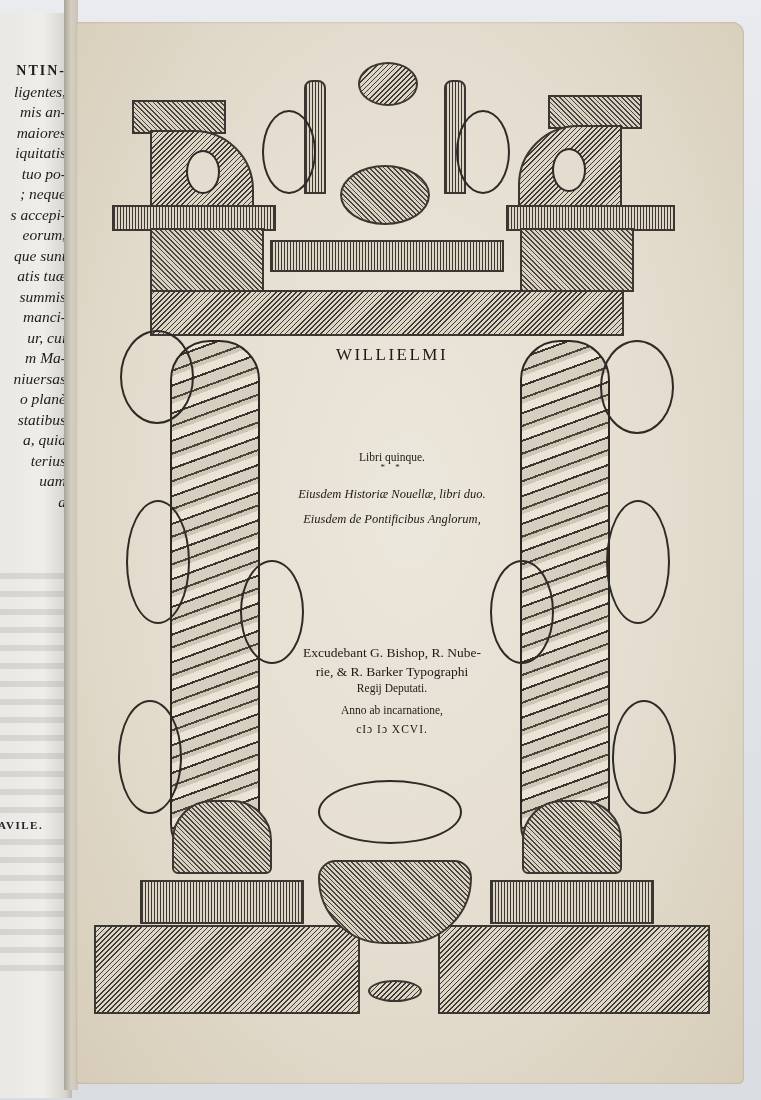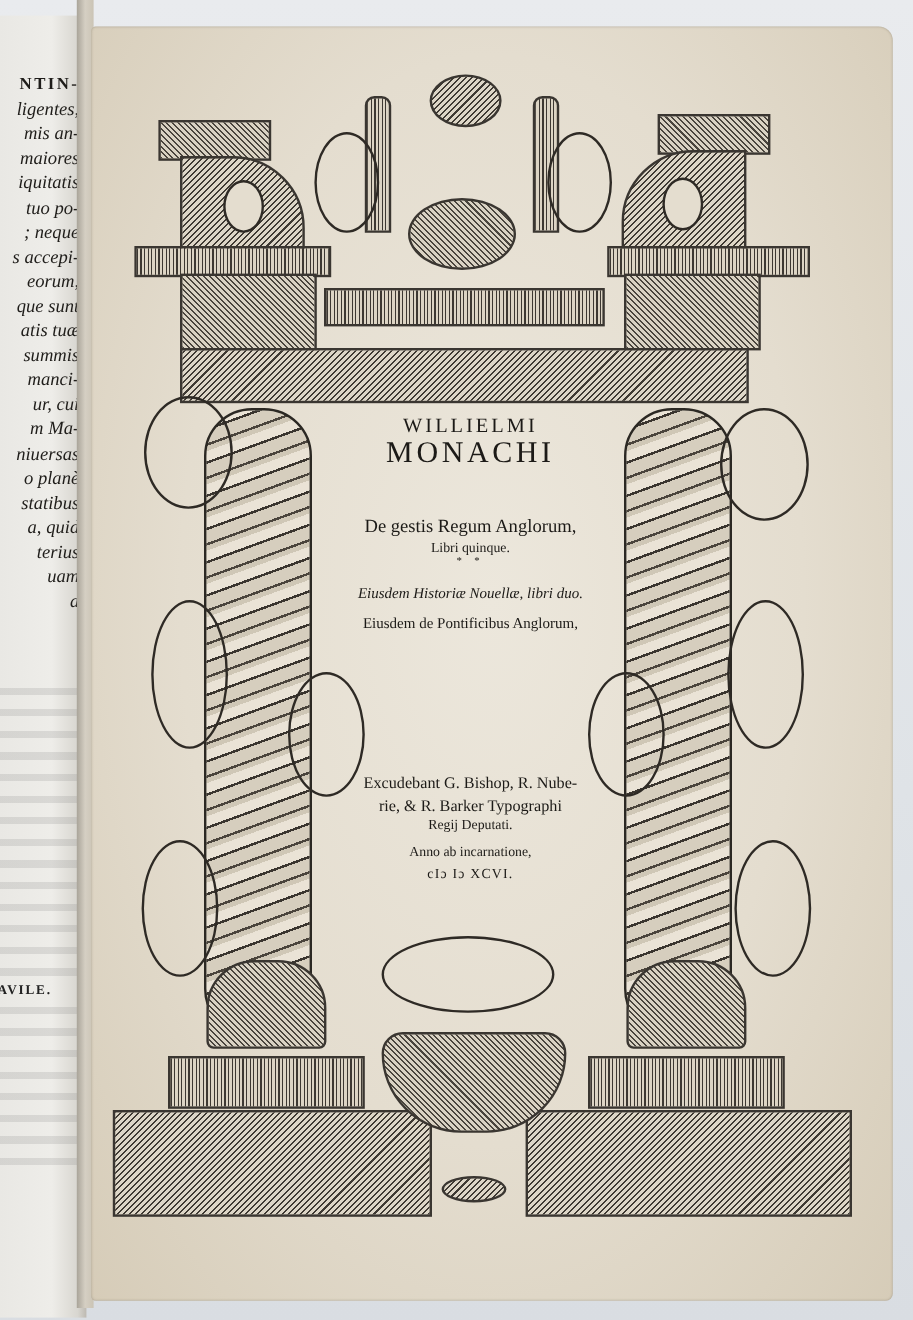--- a/index.html
+++ b/index.html
@@ -44,21 +44,21 @@
 
   .text-panel { position:absolute; left:279px; top:342px; width:226px; height:400px; }
   .tp { position:absolute; left:0; width:226px; text-align:center; color:#1c1a17; }
   .t-willielmi { top:3px; font-size:17px; letter-spacing:2.5px; }
   .t-monachi { top:22px; font-size:25px; letter-spacing:3px; }
   .t-malmes { top:56px; font-size:19px; font-style:italic; }
   .t-gestis { top:88px; font-size:15.5px; }
   .t-libri { top:109px; font-size:11.5px; }
   .t-stars { top:120px; font-size:9px; letter-spacing:4px; }
   .t-hist { top:145px; font-size:12.5px; font-style:italic;text-align:center; }
-  .t-pont { top:170px; font-size:12.5px; }
+  .t-pont { top:170px; font-size:12.5px; font-style:italic; }
   .t-libq { top:186px; font-size:12.5px; font-style:italic; padding-right:50px; box-sizing:border-box; }
   .t-londini { top:284px; font-size:14px; letter-spacing:2.5px; }
   .t-excud { top:303px; font-size:13.5px; }
   .t-rie { top:322px; font-size:13.5px; }
   .t-regij { top:340px; font-size:11.5px; }
   .t-anno { top:362px; font-size:11.5px; }
   .t-date { top:381px; font-size:11.5px; letter-spacing:1px; }
 </style>
 </head>
 <body>
@@ -140,22 +140,20 @@
   <div class="orn hatch2" style="left:94px;top:925px;width:262px;height:85px;"></div>
   <div class="orn hatch2" style="left:438px;top:925px;width:268px;height:85px;"></div>
 
   <div class="vine" style="left:318px;top:780px;width:140px;height:60px;"></div>
   <div class="orn hatch" style="left:318px;top:860px;width:150px;height:80px;border-radius:20px 20px 75px 75px;"></div>
   <div class="orn hatch2" style="left:368px;top:980px;width:50px;height:18px;border-radius:50%;"></div>
 </div>
 
 <div class="text-panel">
   <div class="tp t-willielmi">WILLIELMI</div>
-  <div class="tp t-monachi">MONACHI</div>
-  <div class="tp t-gestis">De gestis Regum Anglorum,</div>
   <div class="tp t-libri">Libri quinque.</div>
   <div class="tp t-stars">* *</div>
   <div class="tp t-hist">Eiusdem Historiæ Nouellæ, libri duo.</div>
   <div class="tp t-pont">Eiusdem de Pontificibus Anglorum,</div>
   <div class="tp t-excud">Excudebant G. Bishop, R. Nube-</div>
   <div class="tp t-rie">rie, &amp; R. Barker Typographi</div>
   <div class="tp t-regij">Regij Deputati.</div>
   <div class="tp t-anno">Anno ab incarnatione,</div>
   <div class="tp t-date">cIɔ Iɔ XCVI.</div>
 </div>

